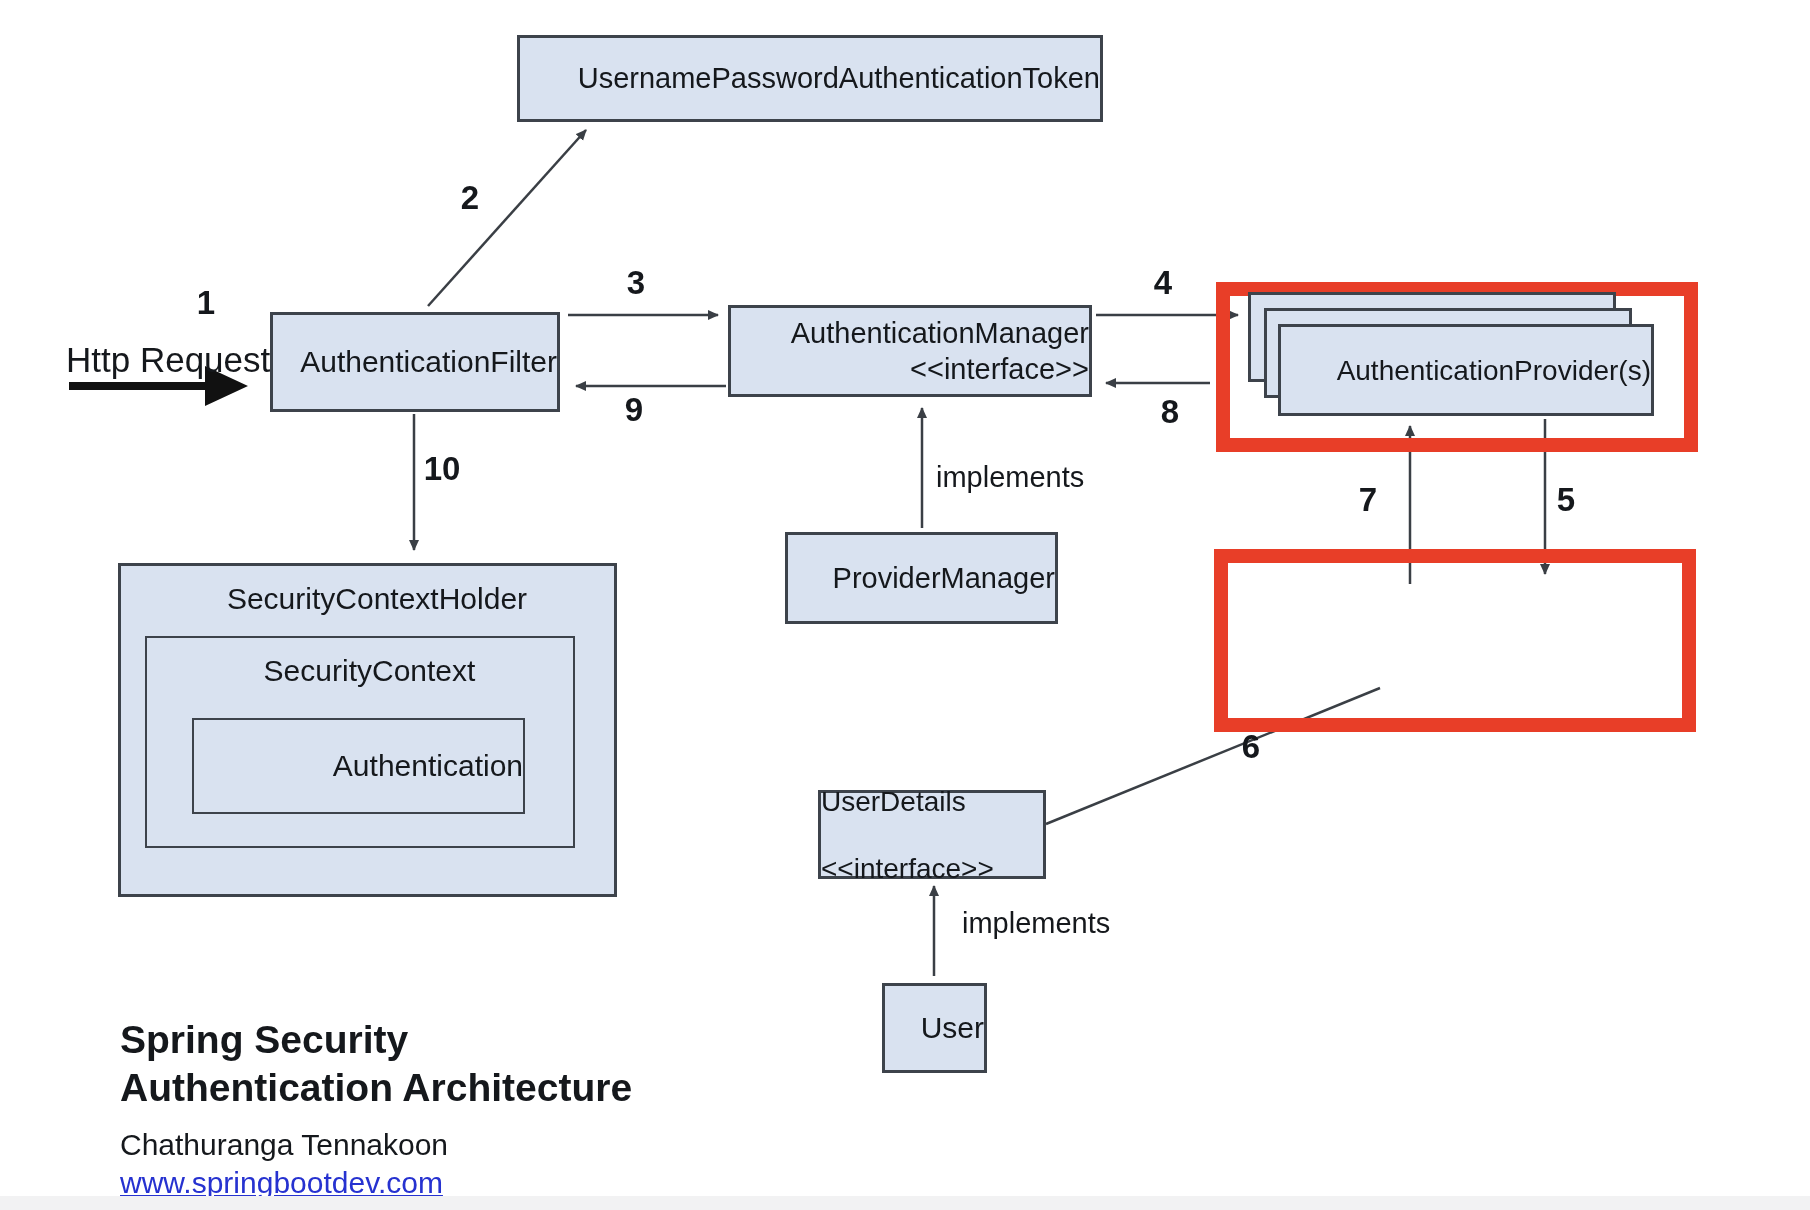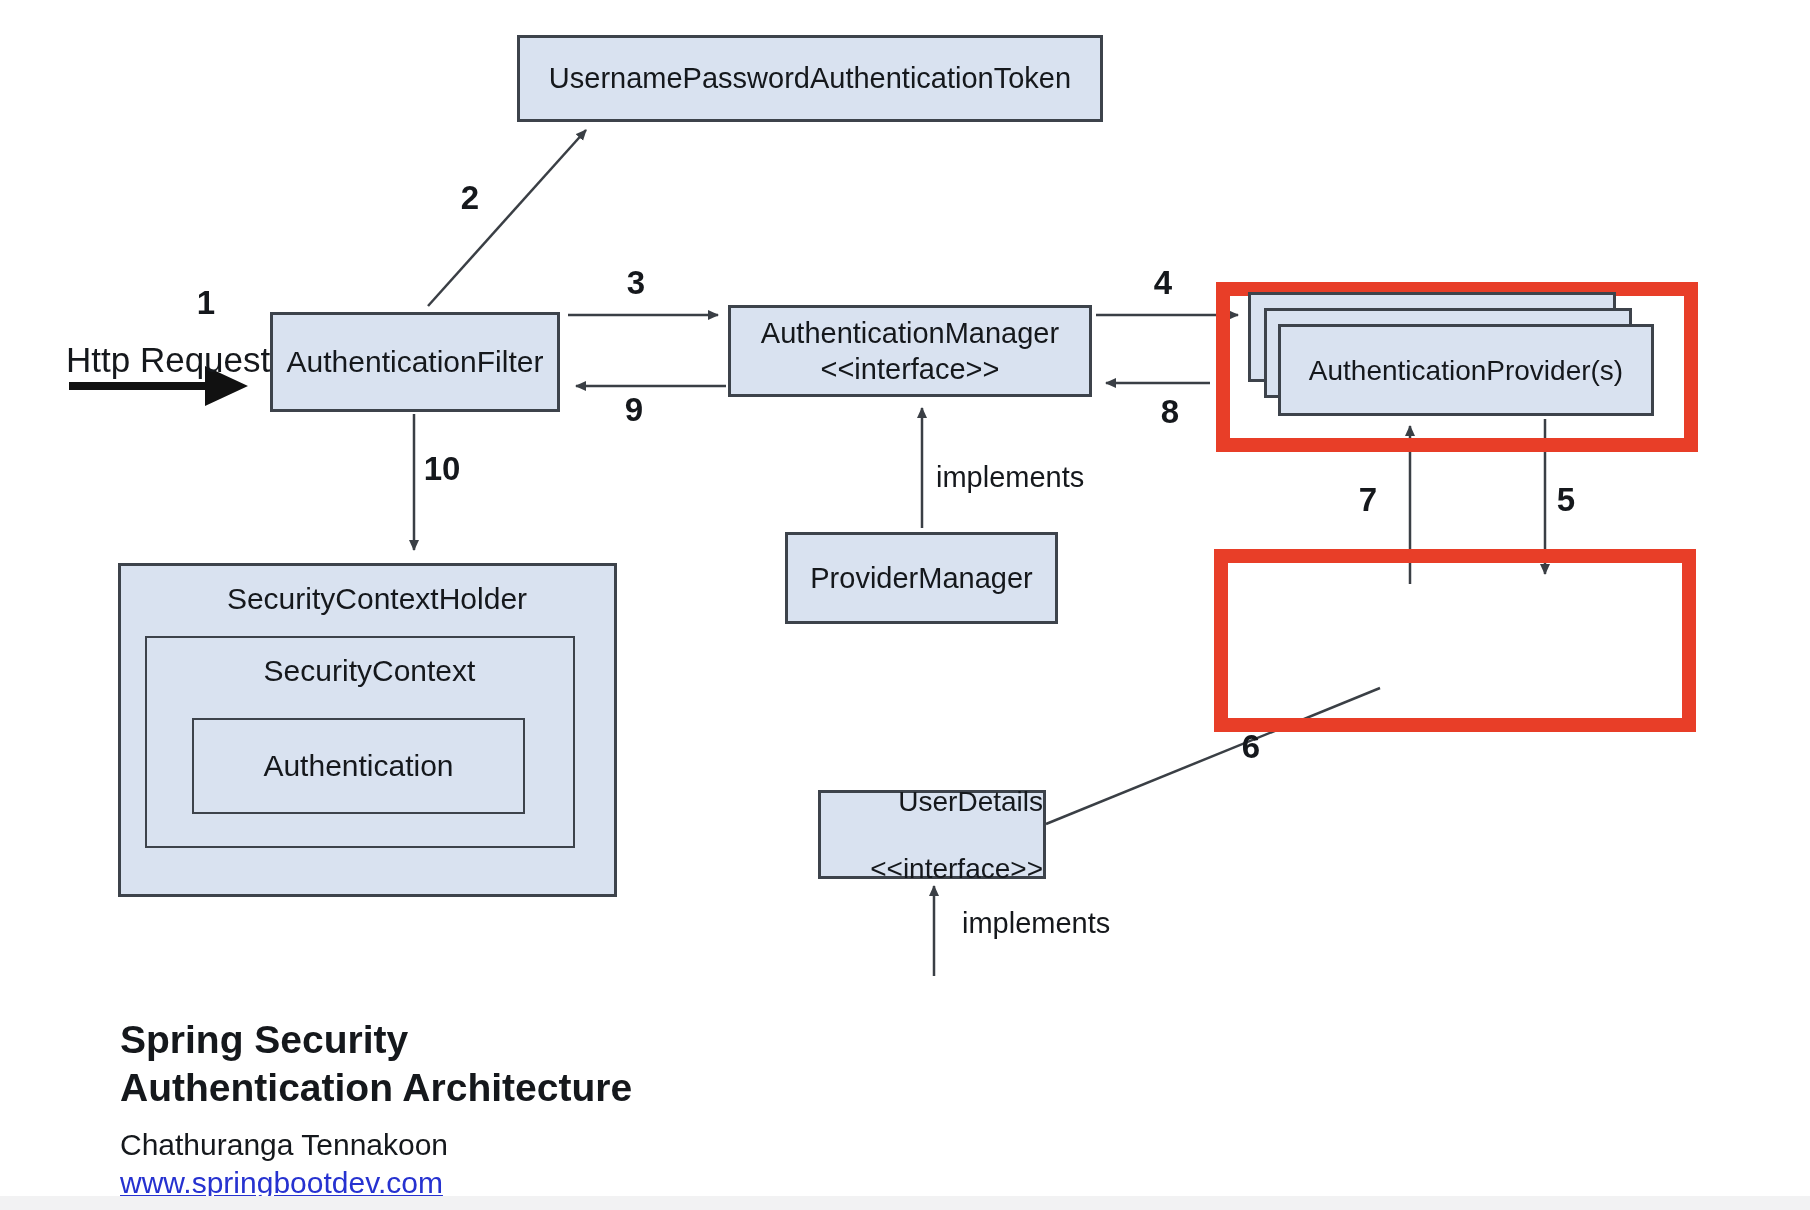--- a/index.html
+++ b/index.html
@@ -3,21 +3,21 @@
 <meta charset="utf-8">
 <style>
   html,body { margin:0; padding:0; background:#ffffff; }
   .canvas {
     position:relative; width:1810px; height:1210px; background:#ffffff;
     font-family:"Liberation Sans", sans-serif; overflow:hidden; color:#15181c;
   }
   svg.wires { position:absolute; left:0; top:0; width:1810px; height:1210px; }
   .node {
     position:absolute; background:var(--node-fill); border:3px solid var(--node-border);
-    display:flex; flex-direction:column; align-items:center; justify-content:center;
+    display:flex; flex-direction:column; align-items:flex-end; justify-content:center;
     text-align:center; box-sizing:border-box; font-size:30px; line-height:1.25; color:#15181c;
   }
   .node .ln { white-space:nowrap; }
   .holder-title { position:absolute; left:0; right:0; top:14px; text-align:center; font-size:30px;padding-left:19px; }
   .redbox { position:absolute; border:14px solid var(--highlight); box-sizing:border-box; background:transparent; }
   .step { position:absolute; transform:translate(-50%,-50%); font-weight:bold; font-size:33px; white-space:nowrap; }
   .lbl { position:absolute; font-size:29px; white-space:nowrap; }
   .http-label { position:absolute; font-size:35px; white-space:nowrap; }
   .footer-title { position:absolute; left:120px; top:1008px; font-weight:bold; font-size:39px; line-height:48px; white-space:nowrap;margin-top:8px; }
   .footer-author { position:absolute; left:120px; top:1128px; font-size:30px; white-space:nowrap; }
@@ -80,25 +80,28 @@
     <div class="holder-title">SecurityContextHolder</div>
   </div>
   <div class="node" style="left:145px; top:636px; width:430px; height:212px; border-width:2.5px; justify-content:flex-start;">
     <div class="holder-title">SecurityContext</div>
   </div>
   <div class="node" style="left:192px; top:718px; width:333px; height:96px; border-width:2.5px;">
     <span class="ln">Authentication</span>
   </div>
 
 
-  <div class="node" style="left:818px; top:790px; width:228px; height:89px; font-size:28px; align-items:flex-end; gap:32px;">
+  <div class="node" style="left:818px; top:790px; width:228px; height:89px; font-size:28px; align-items:flex-start; gap:32px;">
     <span class="ln">UserDetails</span>
     <span class="ln">&lt;&lt;interface&gt;&gt;</span>
   </div>
 
+  <div class="node" style="left:882px; top:983px; width:105px; height:90px;">
+    <span class="ln">User</span>
+  </div>
 
   <span class="step" style="left:206px;  top:303px;">1</span>
   <span class="step" style="left:470px;  top:198px;">2</span>
   <span class="step" style="left:636px;  top:283px;">3</span>
   <span class="step" style="left:1163px; top:283px;">4</span>
   <span class="step" style="left:1566px; top:500px;">5</span>
   <span class="step" style="left:1251px; top:747px;">6</span>
   <span class="step" style="left:1368px; top:500px;">7</span>
   <span class="step" style="left:1170px; top:412px;">8</span>
   <span class="step" style="left:634px;  top:410px;">9</span>

